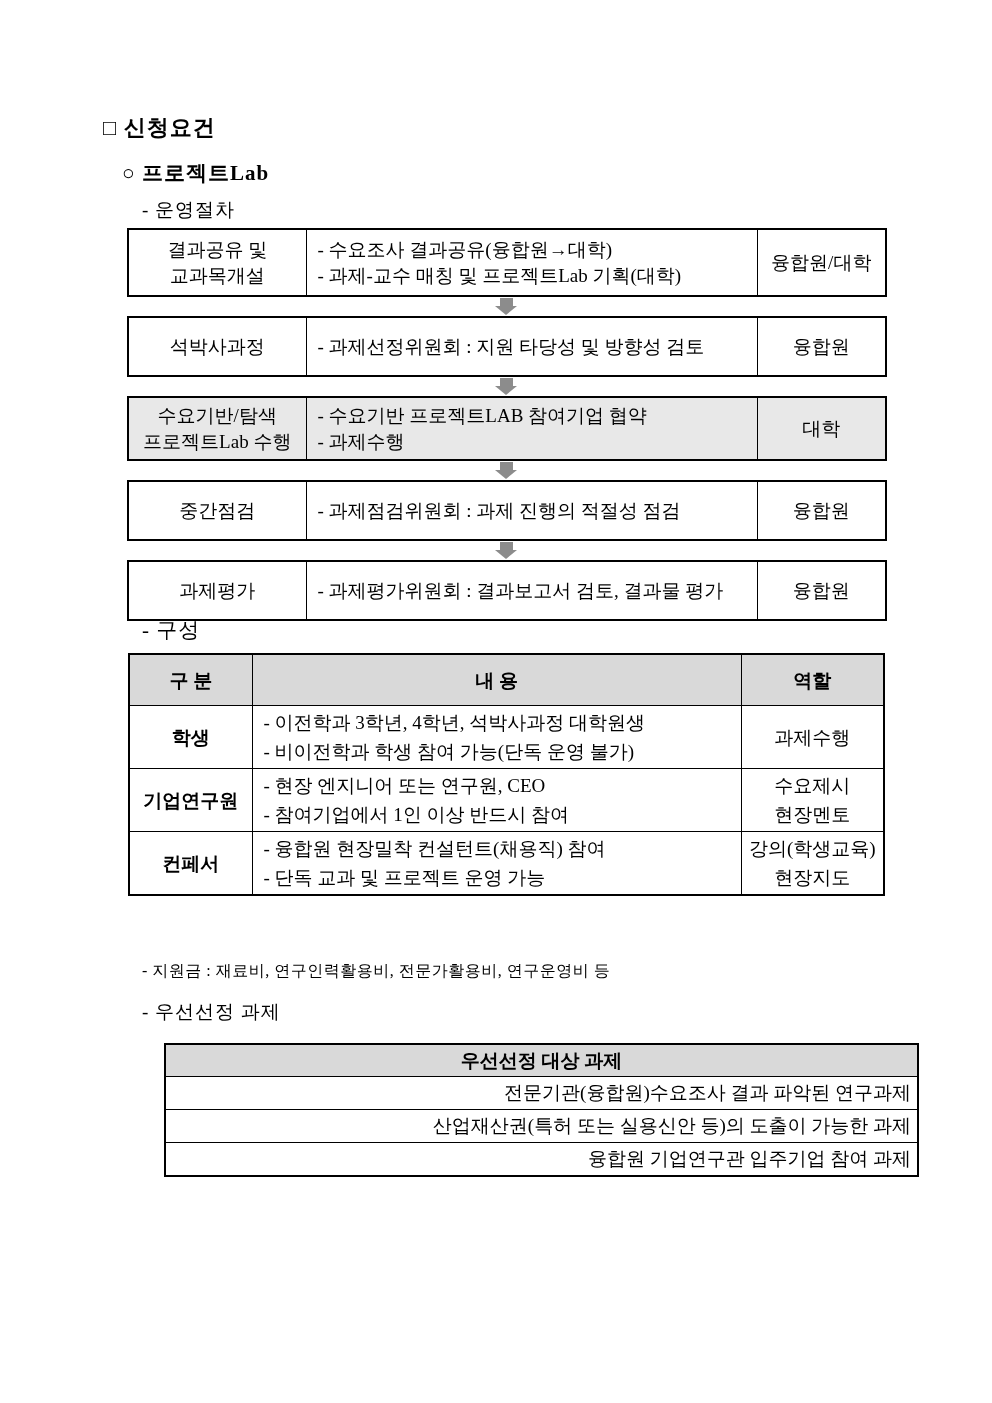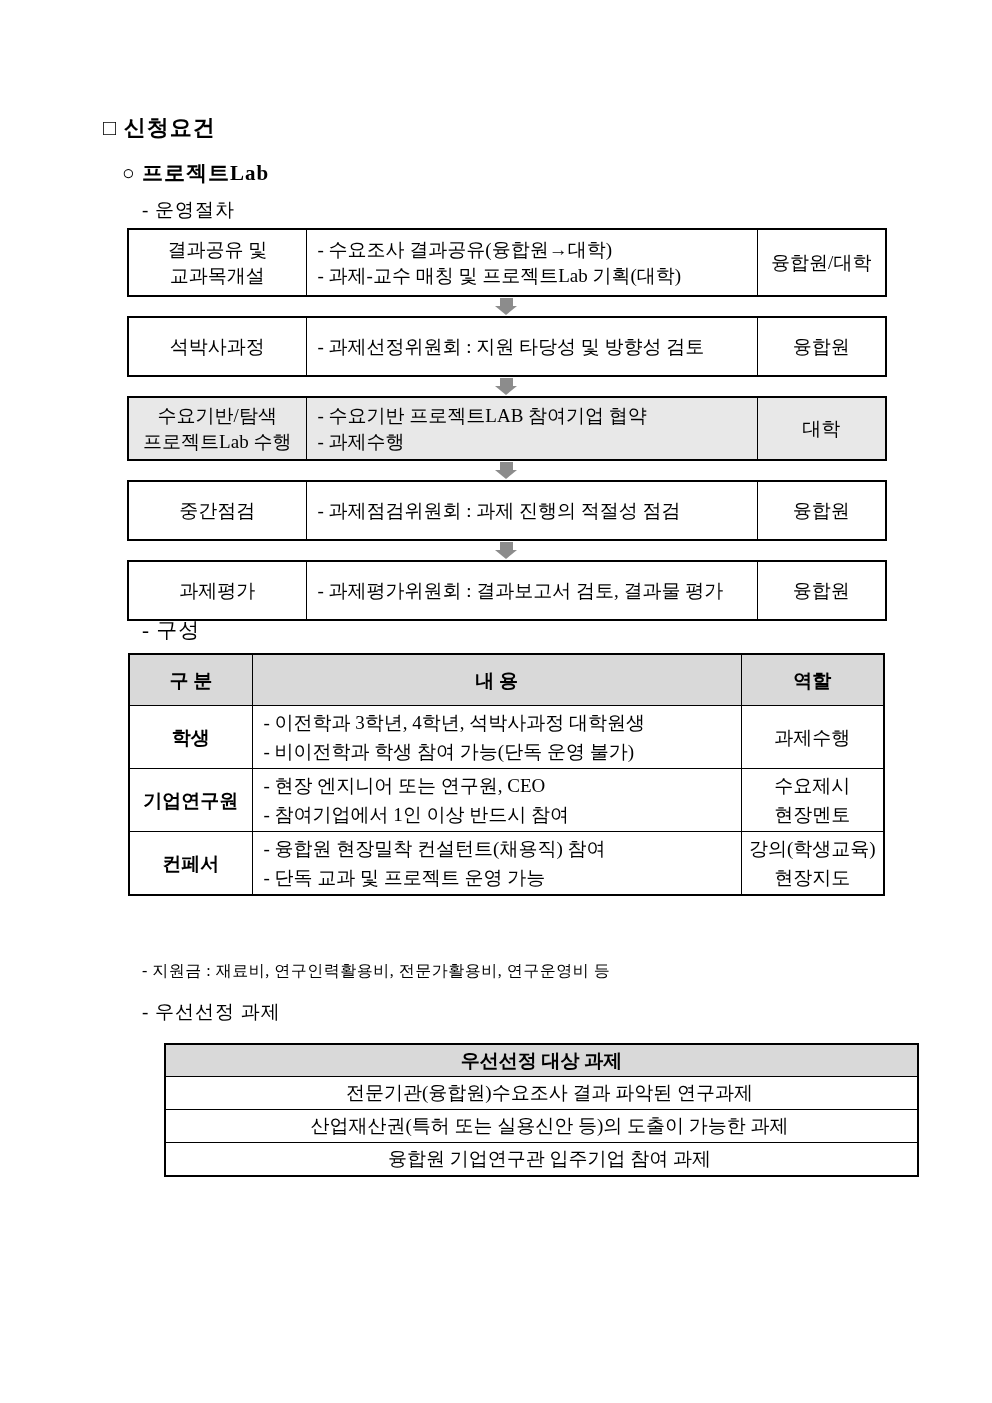--- a/index.html
+++ b/index.html
@@ -77,21 +77,21 @@
   #prio{left:128px;top:1043px;width:755px;margin-left:36px;}
   .prio-table{border:2px solid var(--border);}
   .prio-table th{
     border:1px solid var(--border);
     background:var(--header-bg);
     font-size:19px;font-weight:bold;text-align:center;
     height:29px;padding:1px 6px;
   }
   .prio-table td{
     border:1px solid var(--border);
-    font-size:19px;text-align:center;
+    font-size:19px;text-align:right;
     height:30px;padding:1px 6px 1px 22px;
   }
 </style>
 </head>
 <body>
 
 <div id="page">
 
   <div class="abs h1">□ 신청요건</div>
   <div class="abs h2">○ 프로젝트Lab</div>

